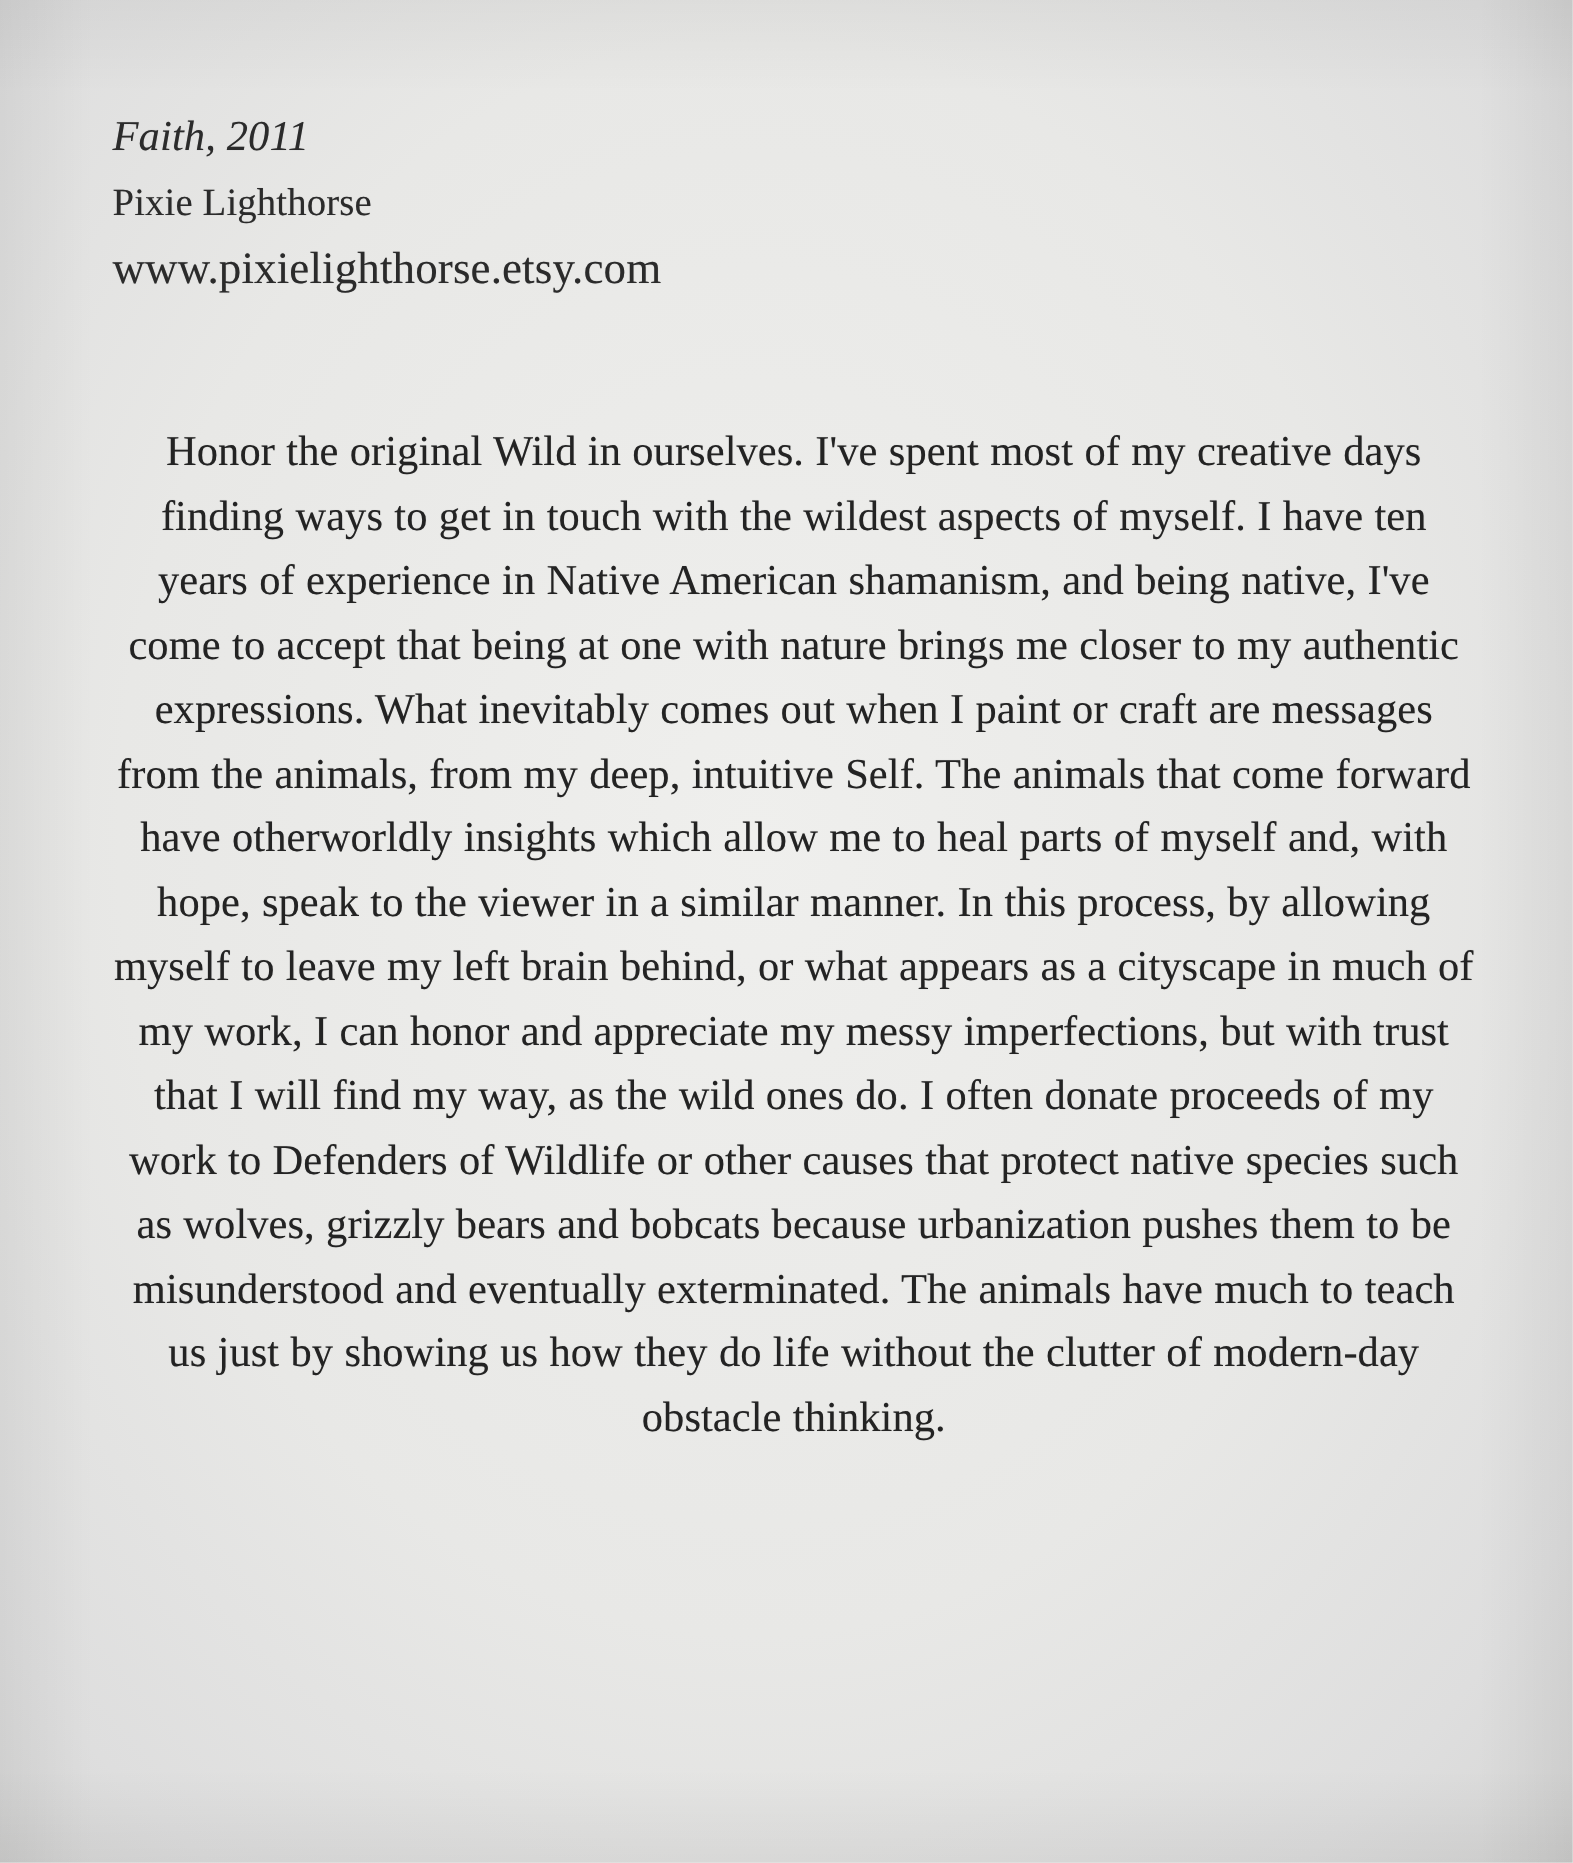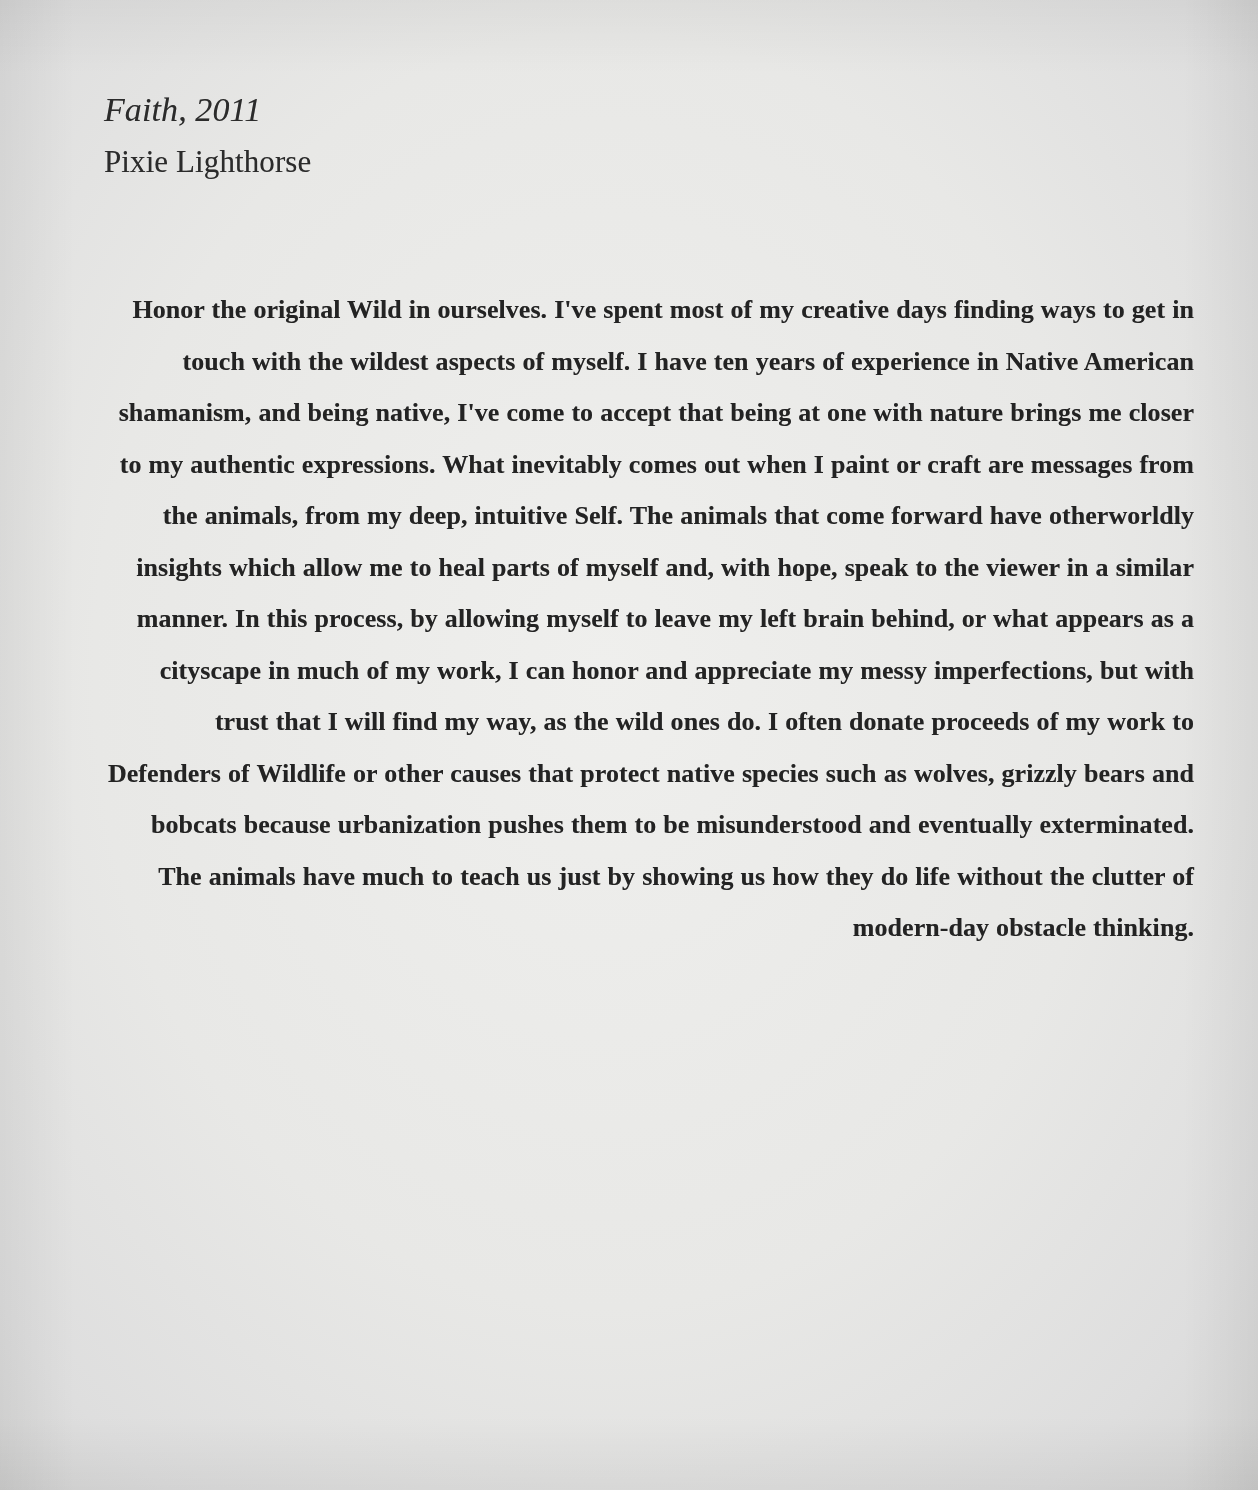--- a/index.html
+++ b/index.html
@@ -24,21 +24,21 @@
     content: "";
     position: absolute;
     inset: 0;
     background:
       linear-gradient(90deg, rgba(0,0,0,0.05) 0%, rgba(0,0,0,0) 6%, rgba(0,0,0,0) 94%, rgba(0,0,0,0.05) 100%),
       linear-gradient(180deg, rgba(0,0,0,0.045) 0%, rgba(0,0,0,0) 5%, rgba(0,0,0,0) 95%, rgba(0,0,0,0.05) 100%);
     pointer-events: none;
   }
   .content {
     position: absolute;
-    left: 104px;
+    left: 90px;
     top: 84px;
     width: 1090px;
   }
   .header-block {
     color: #2b2b2b;
     font-size: 35px;
     line-height: 52px;
     letter-spacing: 0.1px;
   }
   .title-line {
@@ -47,44 +47,44 @@
   }
   .name-line {
     font-size: 31px;
   }
   .url-line {
     font-size: 36px;
   }
   .body-block {
     margin-top: 96px;
     color: #232323;
-    font-size: 26px;
+    font-size: 34px;
     line-height: 51.5px;
     letter-spacing: 0.05px;
-    text-align: right;
+    text-align: center;
     word-spacing: 0.5px;
-    font-weight: bold;
   }
   .body-block p {
     margin: 0;
   }
   
   .softened {
     text-shadow: 0 0 0.6px rgba(40,40,40,0.35);
   }
 </style>
 </head>
 <body>
 
 <div class="paper"></div>
 
 <div class="content">
 
   <div class="header-block softened">
     <div class="title-line">Faith, 2011</div>
     <div class="name-line">Pixie Lighthorse</div>
+    <div class="url-line">www.pixielighthorse.etsy.com</div>
   </div>
 
   <div class="body-block softened">
     <p>Honor the original Wild in ourselves. I've spent most of my creative days finding ways to get in touch with the wildest aspects of myself. I have ten years of experience in Native American shamanism, and being native, I've come to accept that being at one with nature brings me closer to my authentic expressions. What inevitably comes out when I paint or craft are messages from the animals, from my deep, intuitive Self. The animals that come forward have otherworldly insights which allow me to heal parts of myself and, with hope, speak to the viewer in a similar manner. In this process, by allowing myself to leave my left brain behind, or what appears as a cityscape in much of my work, I can honor and appreciate my messy imperfections, but with trust that I will find my way, as the wild ones do. I often donate proceeds of my work to Defenders of Wildlife or other causes that protect native species such as wolves, grizzly bears and bobcats because urbanization pushes them to be misunderstood and eventually exterminated. The animals have much to teach us just by showing us how they do life without the clutter of modern-day obstacle thinking.</p>
   </div>
 
 </div>
 
 </body></html>

